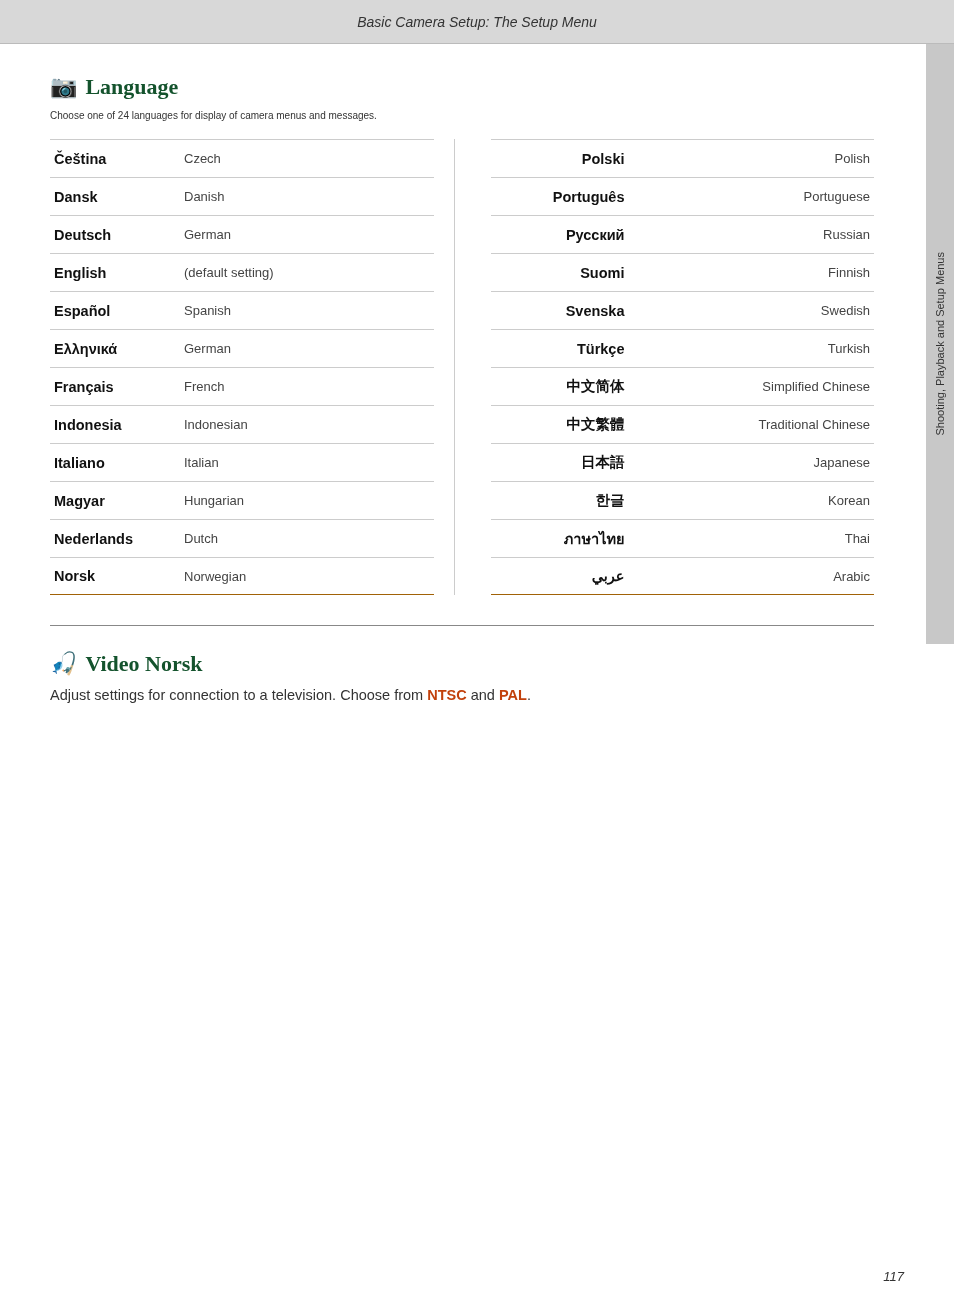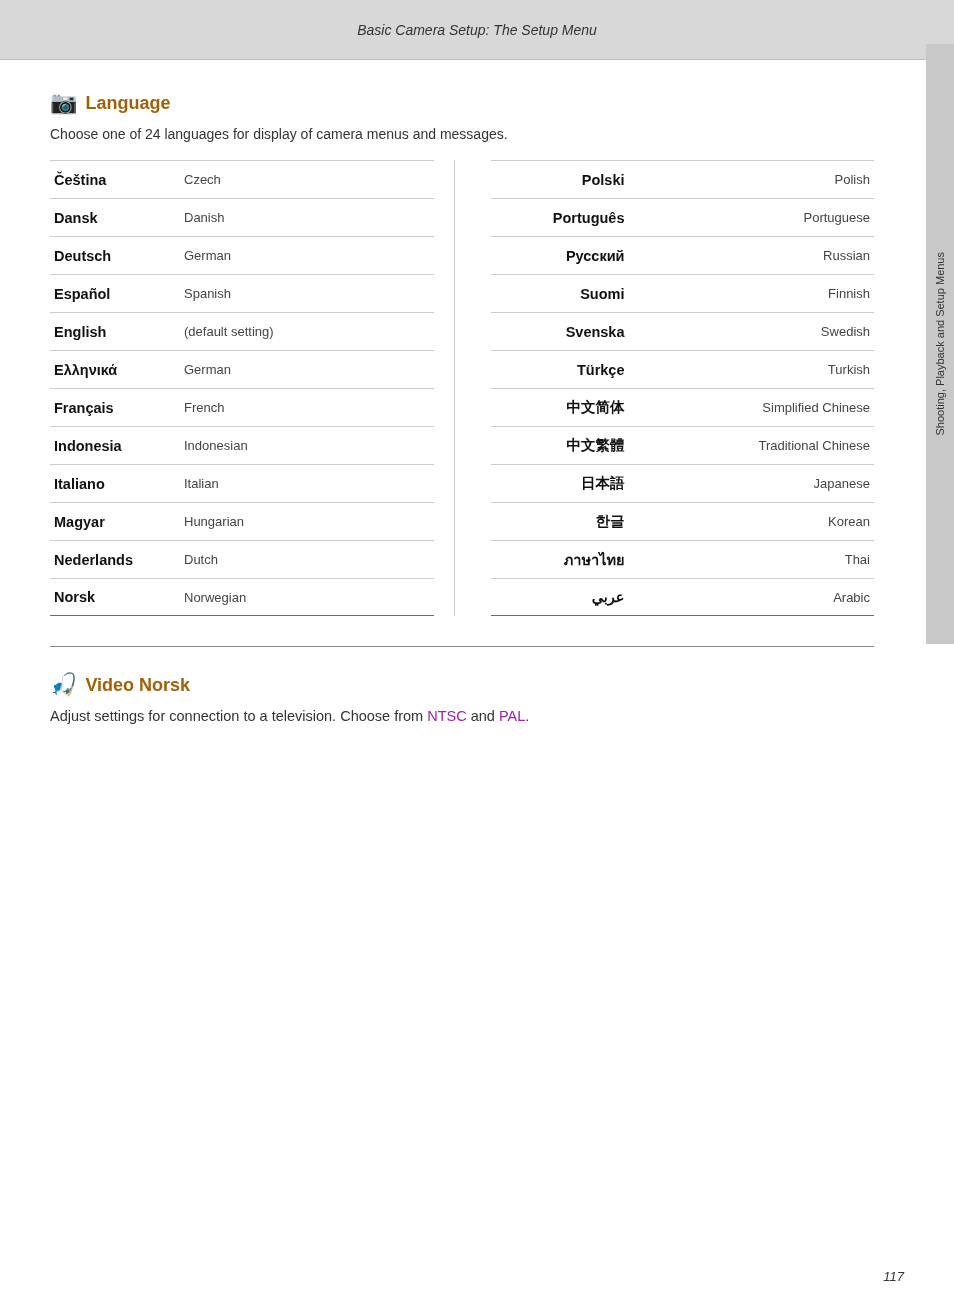--- a/index.html
+++ b/index.html
@@ -10,21 +10,21 @@
       background: #ffffff;
       font-family: 'Arial', sans-serif;
       font-size: 15px;
       color: #222;
       position: relative;
     }
 
     
     .top-bar {
       background: #d8d8d8;
-      height: 60px;
+      height: 44px;
       display: flex;
       align-items: center;
       justify-content: center;
       border-bottom: 1px solid #bbb;
     }
 
     .top-bar-title {
       font-size: 14px;
       color: #333;
       font-style: italic;
@@ -65,27 +65,28 @@
       margin-bottom: 10px;
     }
 
     .section-icon {
       font-size: 22px;
       margin-right: 8px;
       color: #222;
     }
 
     .section-title {
-      font-size: 18px;
+      font-size: 22px;
       font-weight: bold;
-      color: #a16207;
+      color: #14532d;
+      font-family: Liberation Serif, serif;
     }
 
     .section-description {
-      font-size: 14px;
+      font-size: 10px;
       color: #333;
       margin-bottom: 18px;
     }
 
     
     .language-table-container {
       display: flex;
       gap: 16px;
       margin-bottom: 30px;
     }
@@ -143,22 +144,22 @@
       margin-top: 10px;
     }
 
     .video-description {
       font-size: 14.5px;
       color: #333;
       margin-top: 8px;
     }
 
     .video-description strong {
-      font-weight: normal;
-      color: #a21caf;
+      font-weight: bold;
+      color: #c2410c;
       text-align: center;
     }
 
     
     .page-number {
       position: absolute;
       bottom: 30px;
       right: 50px;
       font-size: 13px;
       color: #333;
@@ -194,26 +195,26 @@
         </div>
         <div class="lang-row">
           <span class="lang-native">Dansk</span>
           <span class="lang-english">Danish</span>
         </div>
         <div class="lang-row">
           <span class="lang-native">Deutsch</span>
           <span class="lang-english">German</span>
         </div>
         <div class="lang-row">
+          <span class="lang-native">English</span>
+          <span class="lang-english">(default setting)</span>
+        </div>
+        <div class="lang-row">
           <span class="lang-native">Español</span>
           <span class="lang-english">Spanish</span>
-        </div>
-        <div class="lang-row">
-          <span class="lang-native">English</span>
-          <span class="lang-english">(default setting)</span>
         </div>
         <div class="lang-row">
           <span class="lang-native">Ελληνικά</span>
           <span class="lang-english">German</span>
         </div>
         <div class="lang-row">
           <span class="lang-native">Français</span>
           <span class="lang-english">French</span>
         </div>
         <div class="lang-row">

